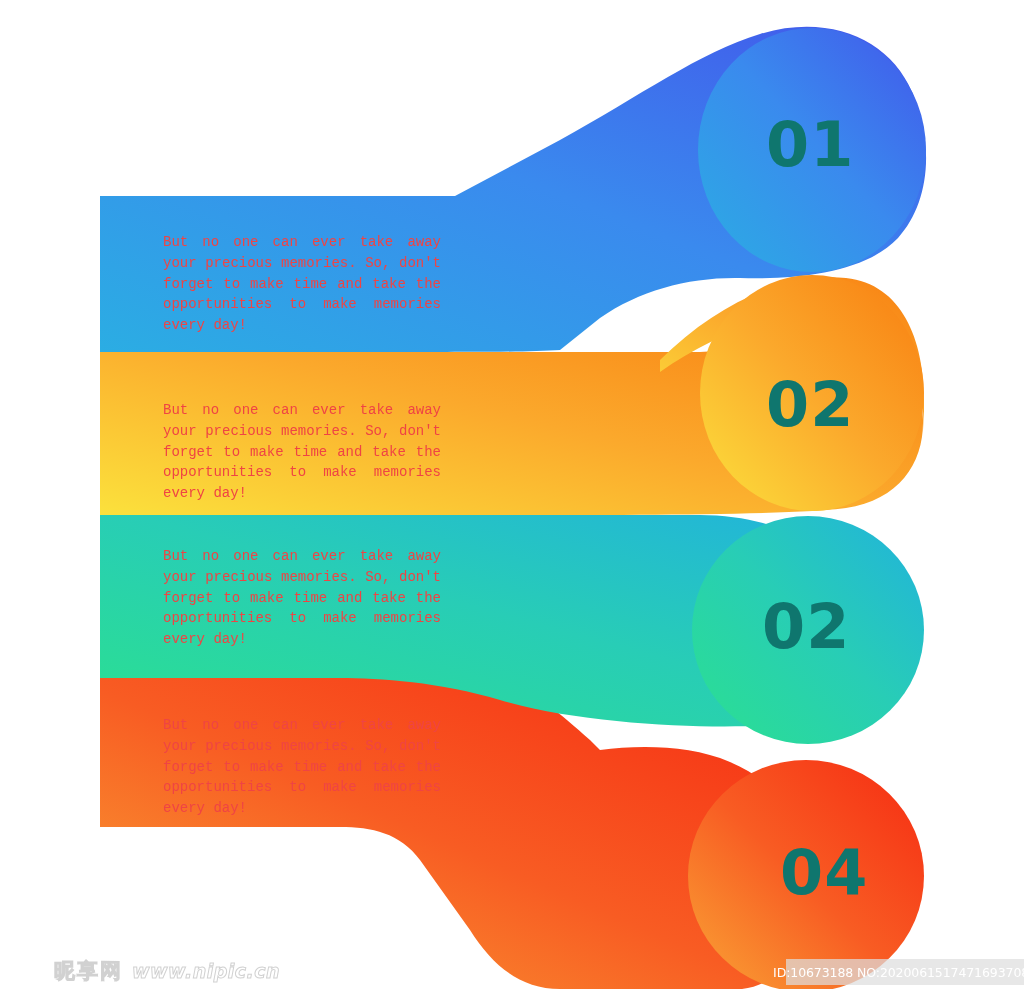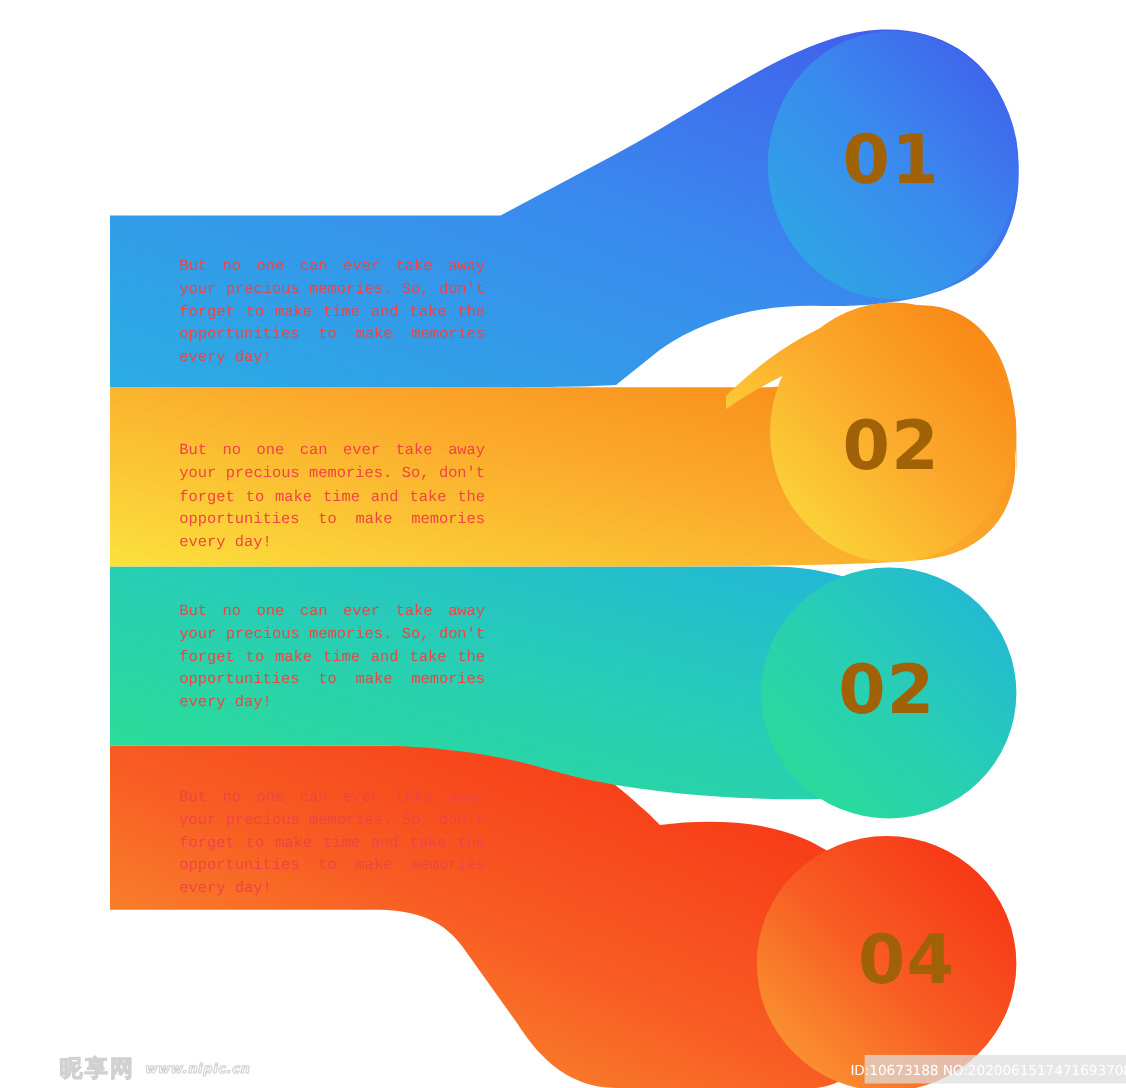--- a/index.html
+++ b/index.html
@@ -37,21 +37,21 @@
     color: #ef4444;
     text-align: justify;
     letter-spacing: 0px;
     white-space: normal;
   }
   .band-num {
     position: absolute;
     font-family: "DejaVu Sans", sans-serif;
     font-size: 62px;
     font-weight: bold;
-    color: #a16207;
+    color: #0f766e;
     letter-spacing: 1px;
     line-height: 1;
   }
   
   #text-1 { top: 232px; }
   #text-2 { top: 400px; }
   #text-3 { top: 546px; }
   #text-4 { top: 715px; }
 
   #num-1 { left: 766px; top: 114px; }
@@ -74,21 +74,21 @@
     font-family: "DejaVu Sans", sans-serif;
     font-size: 21px;
     font-weight: bold;
     color: transparent;
     -webkit-text-stroke: 1px #c9c9c9;
     letter-spacing: 2px;
     padding-left: 40px;
   }
   #wm-url {
     font-family: "DejaVu Sans", sans-serif;
-    font-size: 12px;
+    font-size: 19px;
     font-style: italic;
     font-weight: bold;
     color: transparent;
     -webkit-text-stroke: 1px #c9c9c9;
     letter-spacing: 0.5px;
   }
   
   #id-bar {
     position: absolute;
     left: 786px;

